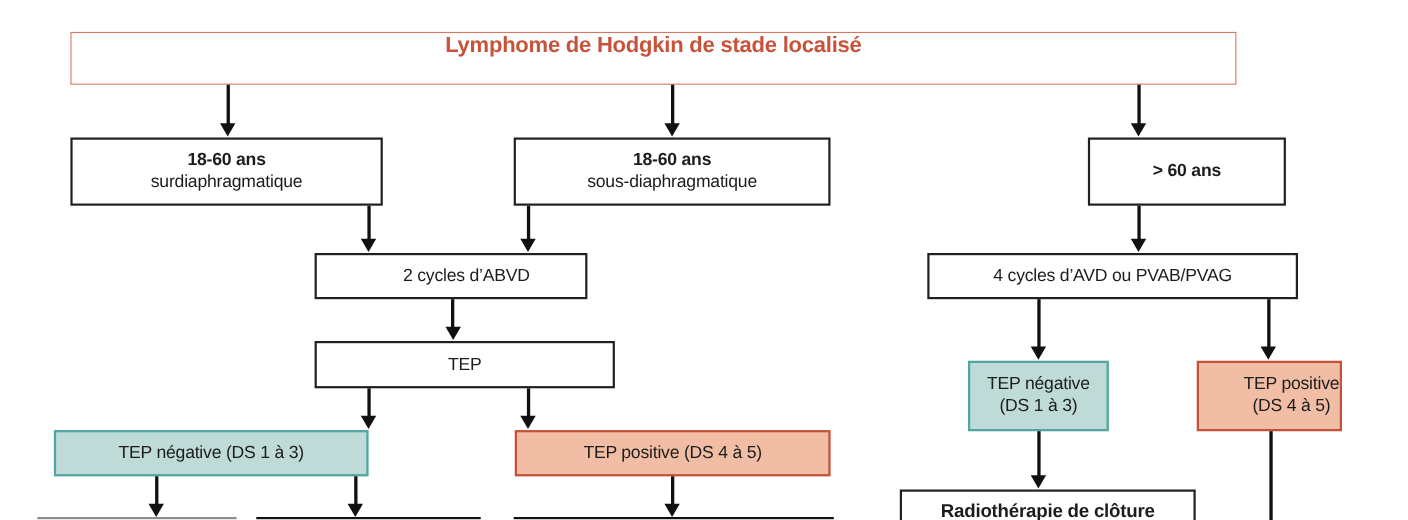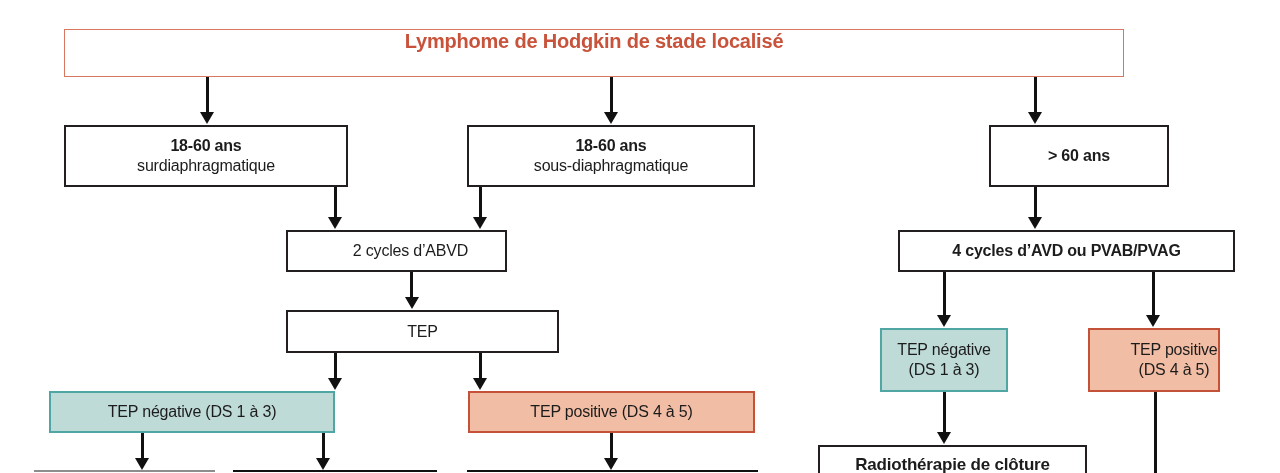--- a/index.html
+++ b/index.html
@@ -62,21 +62,21 @@
     <div class="b">18-60 ans</div>
     <div>sous-diaphragmatique</div>
   </div>
   <div class="node" style="left:945px; top:125px; width:180px; height:62px;margin-left:44px;">
     <div class="b">&gt; 60 ans</div>
   </div>
 
   <div class="arrow" style="left:333.5px; top:187px; height:31px;"></div>
   <div class="arrow" style="left:478.5px; top:187px; height:31px;"></div>
 
-  <div class="node" style="left:286px; top:230px; width:221px; height:42px;padding-left:28px;">
+  <div class="node" style="left:286px; top:230px; width:248px; height:42px;padding-left:28px;">
     <div>2 cycles d’ABVD</div>
   </div>
 
   <div class="arrow" style="left:410px; top:272px; height:26px;"></div>
 
   <div class="node" style="left:286px; top:310px; width:273px; height:43px;">
     <div>TEP</div>
   </div>
 
   <div class="arrow" style="left:333.5px; top:353px; height:26px;"></div>
@@ -92,21 +92,21 @@
   <div class="arrow" style="left:140.5px; top:433px; height:26px;"></div>
   <div class="arrow" style="left:321.5px; top:433px; height:26px;"></div>
   <div class="arrow" style="left:609.5px; top:433px; height:26px;"></div>
 
   <div class="cutline light" style="left:34px; top:470px; width:181px;"></div>
   <div class="cutline" style="left:233px; top:470px; width:204px;"></div>
   <div class="cutline" style="left:467px; top:470px; width:291px;"></div>
 
   <div class="arrow" style="left:1033.5px; top:187px; height:31px;"></div>
 
-  <div class="node" style="left:898px; top:230px; width:337px; height:42px;font-weight:bold;">
+  <div class="node" style="left:843px; top:230px; width:337px; height:42px;">
     <div>4 cycles d’AVD ou PVAB/PVAG</div>
   </div>
 
   <div class="arrow" style="left:942.5px; top:272px; height:44px;"></div>
   <div class="arrow" style="left:1151.5px; top:272px; height:44px;"></div>
 
   <div class="node teal" style="left:880px; top:328px; width:128px; height:64px;">
     <div>TEP négative</div>
     <div>(DS 1 à 3)</div>
   </div>

